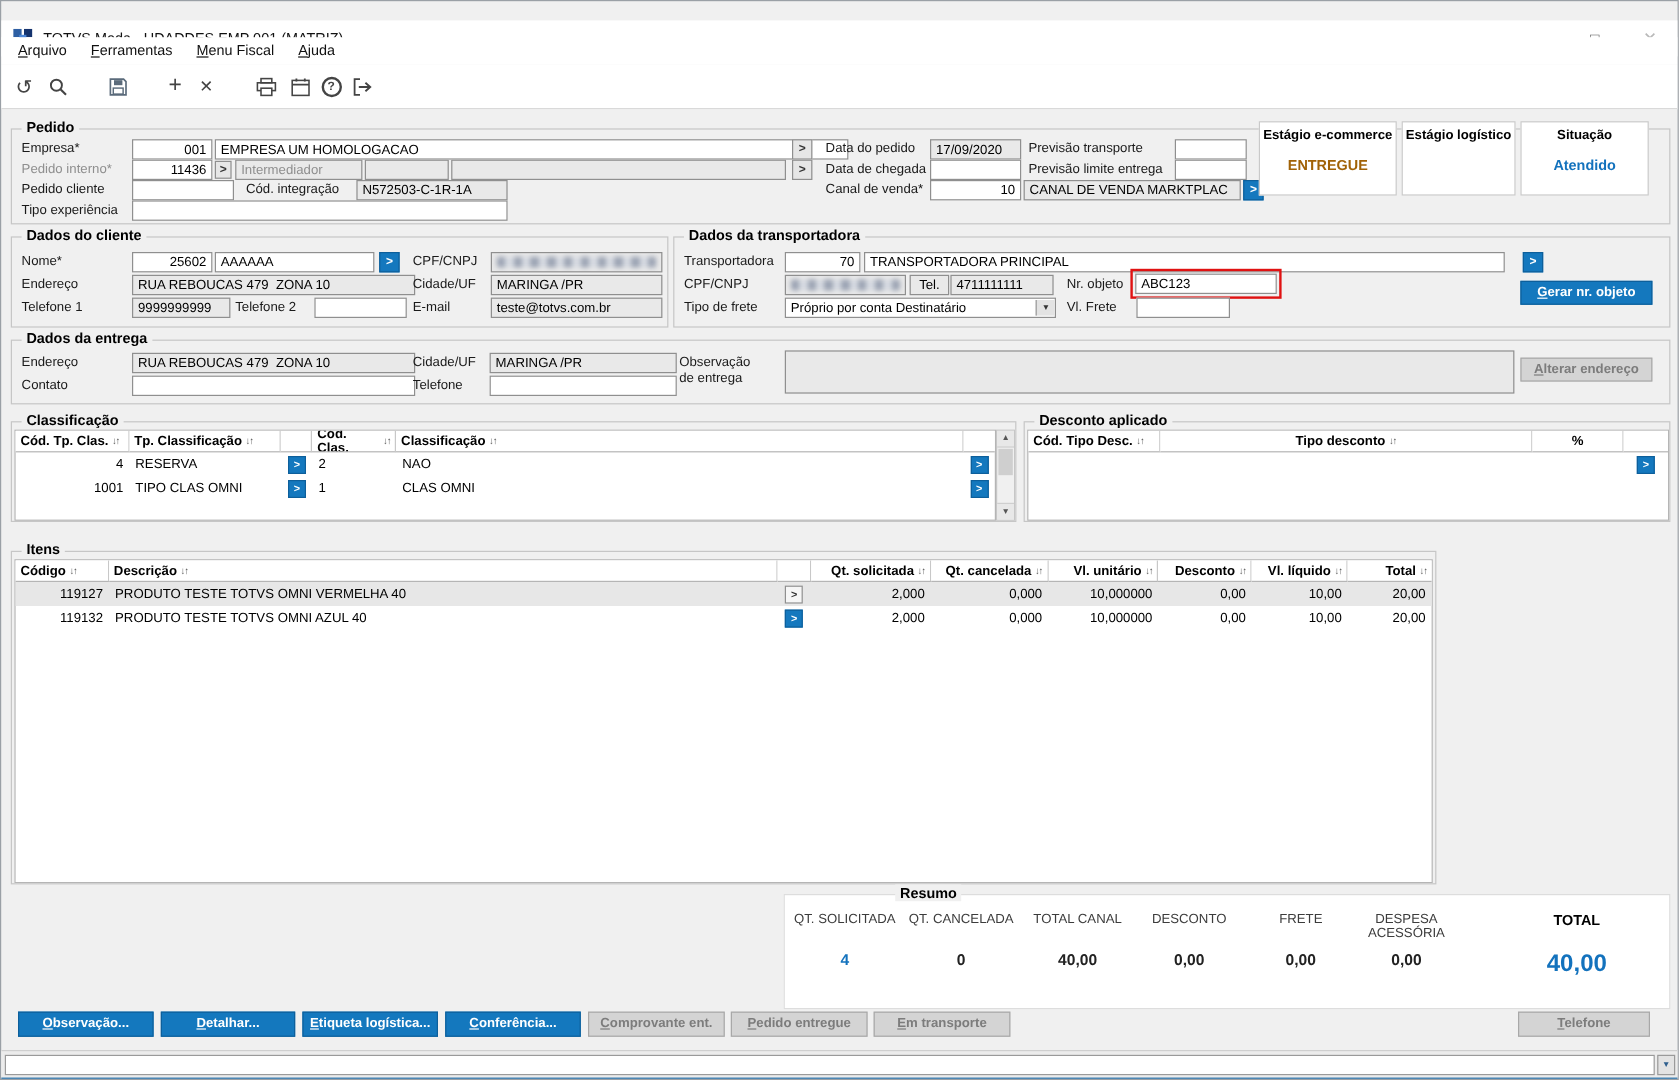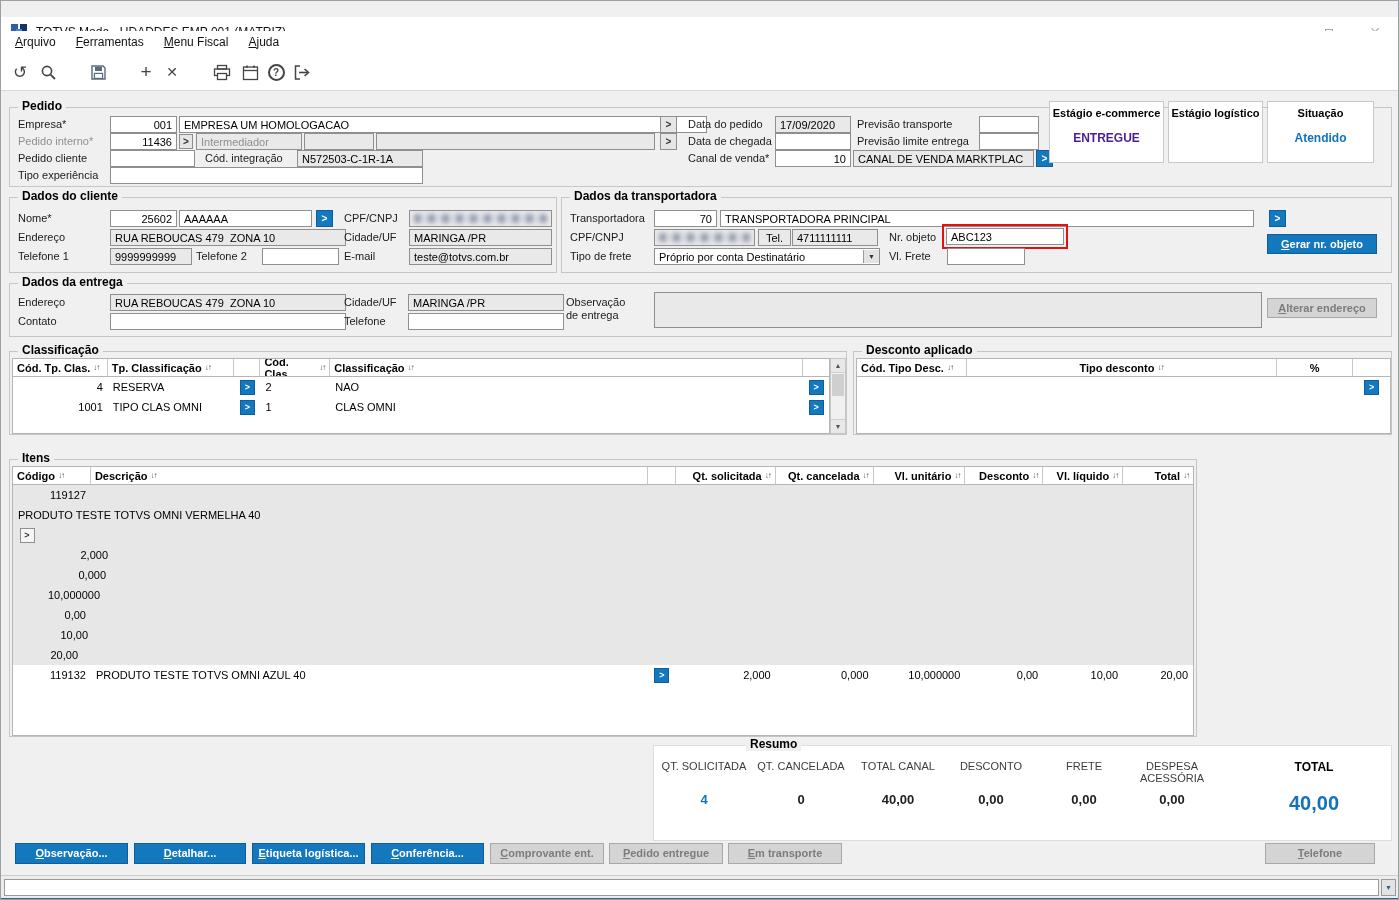--- a/index.html
+++ b/index.html
@@ -53,21 +53,21 @@
   
   .tbl { position:absolute; background:#fff; border:1px solid #b5b5b5; }
   .trow { display:flex; }
   .th { height:18px; background:#fff; border-right:1px solid #c8c8c8; border-bottom:1px solid #b5b5b5; font-size:11px; font-weight:bold; display:flex; align-items:center; gap:3px; padding:0 4px; overflow:hidden; cursor:pointer; }
   .th.r { justify-content:flex-end; }
   .th.c { justify-content:center; }
   .sort { font-size:8px; color:#555; letter-spacing:-1px; }
   .td { height:20px; font-size:11px; display:flex; align-items:center; padding:0 5px; overflow:hidden; white-space:pre; }
   .td.r { justify-content:flex-end; }
   .td.c { justify-content:center; padding:0; }
-  .row-sel { background:#e7e7e7;flex-direction:column; }
+  .row-sel { background:#e7e7e7; }
   .lk2 { width:15px; height:15px; background:#1478be; border:1px solid #0d5f9b; color:#fff; font-size:9px; font-weight:bold; display:flex; align-items:center; justify-content:center; cursor:pointer; }
   .lk2.lt { background:#f6f6f6; border:1px solid #8f8f8f; color:#333; }
 
   .sbar { position:absolute; width:16px; background:#f0f0f0; border:1px solid #c6c6c6; }
   .sb-btn { height:14px; display:flex; align-items:center; justify-content:center; font-size:7px; color:#555; background:#e8e8e8; border-bottom:1px solid #cfcfcf; cursor:pointer; }
   .sb-btn.dn { position:absolute; bottom:0; width:100%; border-top:1px solid #cfcfcf; border-bottom:none; }
   .sb-thumb { position:absolute; top:15px; left:1px; width:12px; height:22px; background:#cfcfcf; cursor:pointer; }
 
   
   .resumo-panel { position:absolute; background:#fff; border:1px solid #ddd; }
@@ -196,21 +196,21 @@
     <div class="field num" style="left:765px;top:42px;width:76px">10</div>
     <div class="field ro" style="left:843px;top:42px;width:181px">CANAL DE VENDA MARKTPLAC</div>
     <div class="lk" style="left:1026px;top:42px">&gt;</div>
 
     <div class="lbl" style="left:8px;top:61px">Tipo experiência</div>
     <div class="field" style="left:100px;top:59px;width:313px"></div>
   </div>
 
   <div class="stat-box" style="left:1048px;top:100px;width:115px;height:62px">
     <div class="s-lbl">Estágio e-commerce</div>
-    <div class="s-val" style="color:#4c1d95">ENTREGUE</div>
+    <div class="s-val" style="color:#a16207">ENTREGUE</div>
   </div>
   <div class="stat-box" style="left:1167px;top:100px;width:95px;height:62px">
     <div class="s-lbl">Estágio logístico</div>
     <div class="s-val"></div>
   </div>
   <div class="stat-box" style="left:1266px;top:100px;width:107px;height:62px">
     <div class="s-lbl">Situação</div>
     <div class="s-val" style="color:#1372bd">Atendido</div>
   </div>
 

